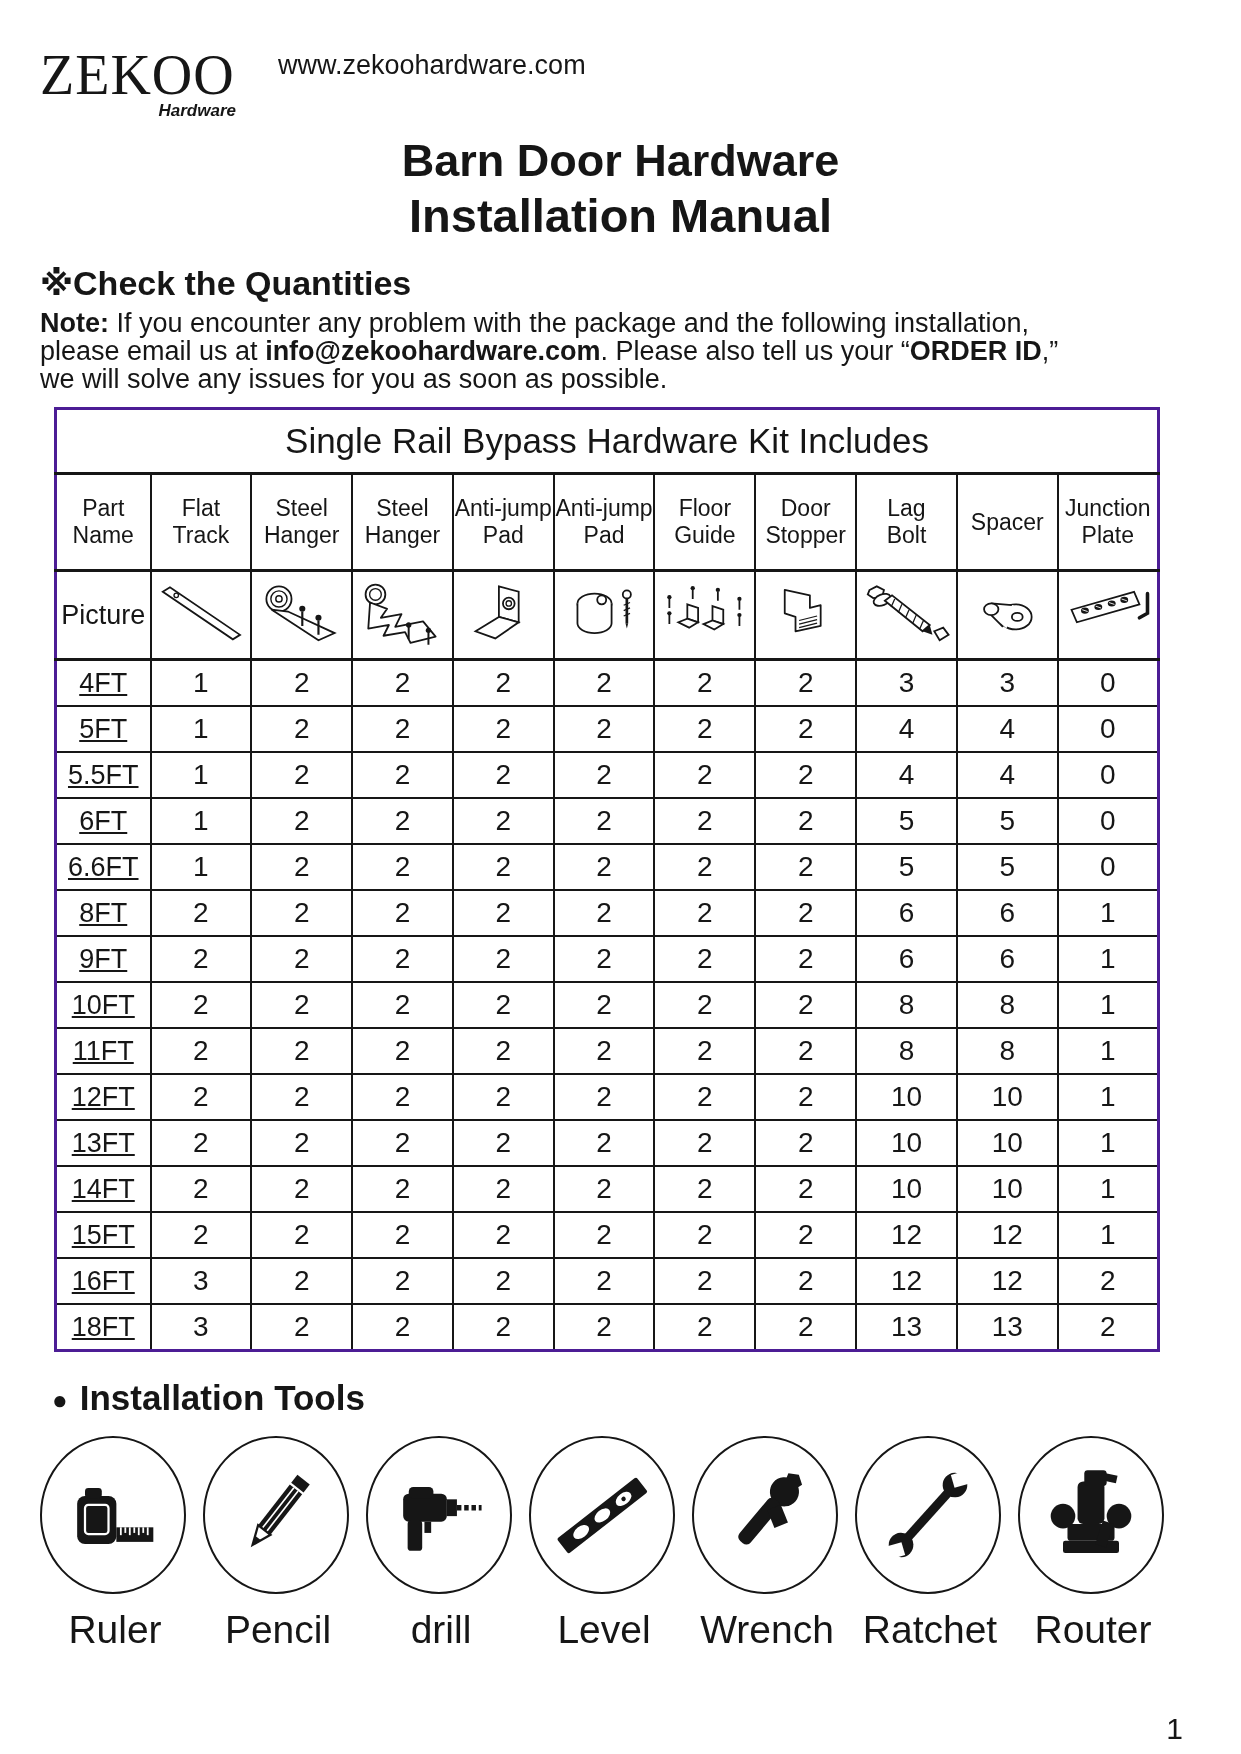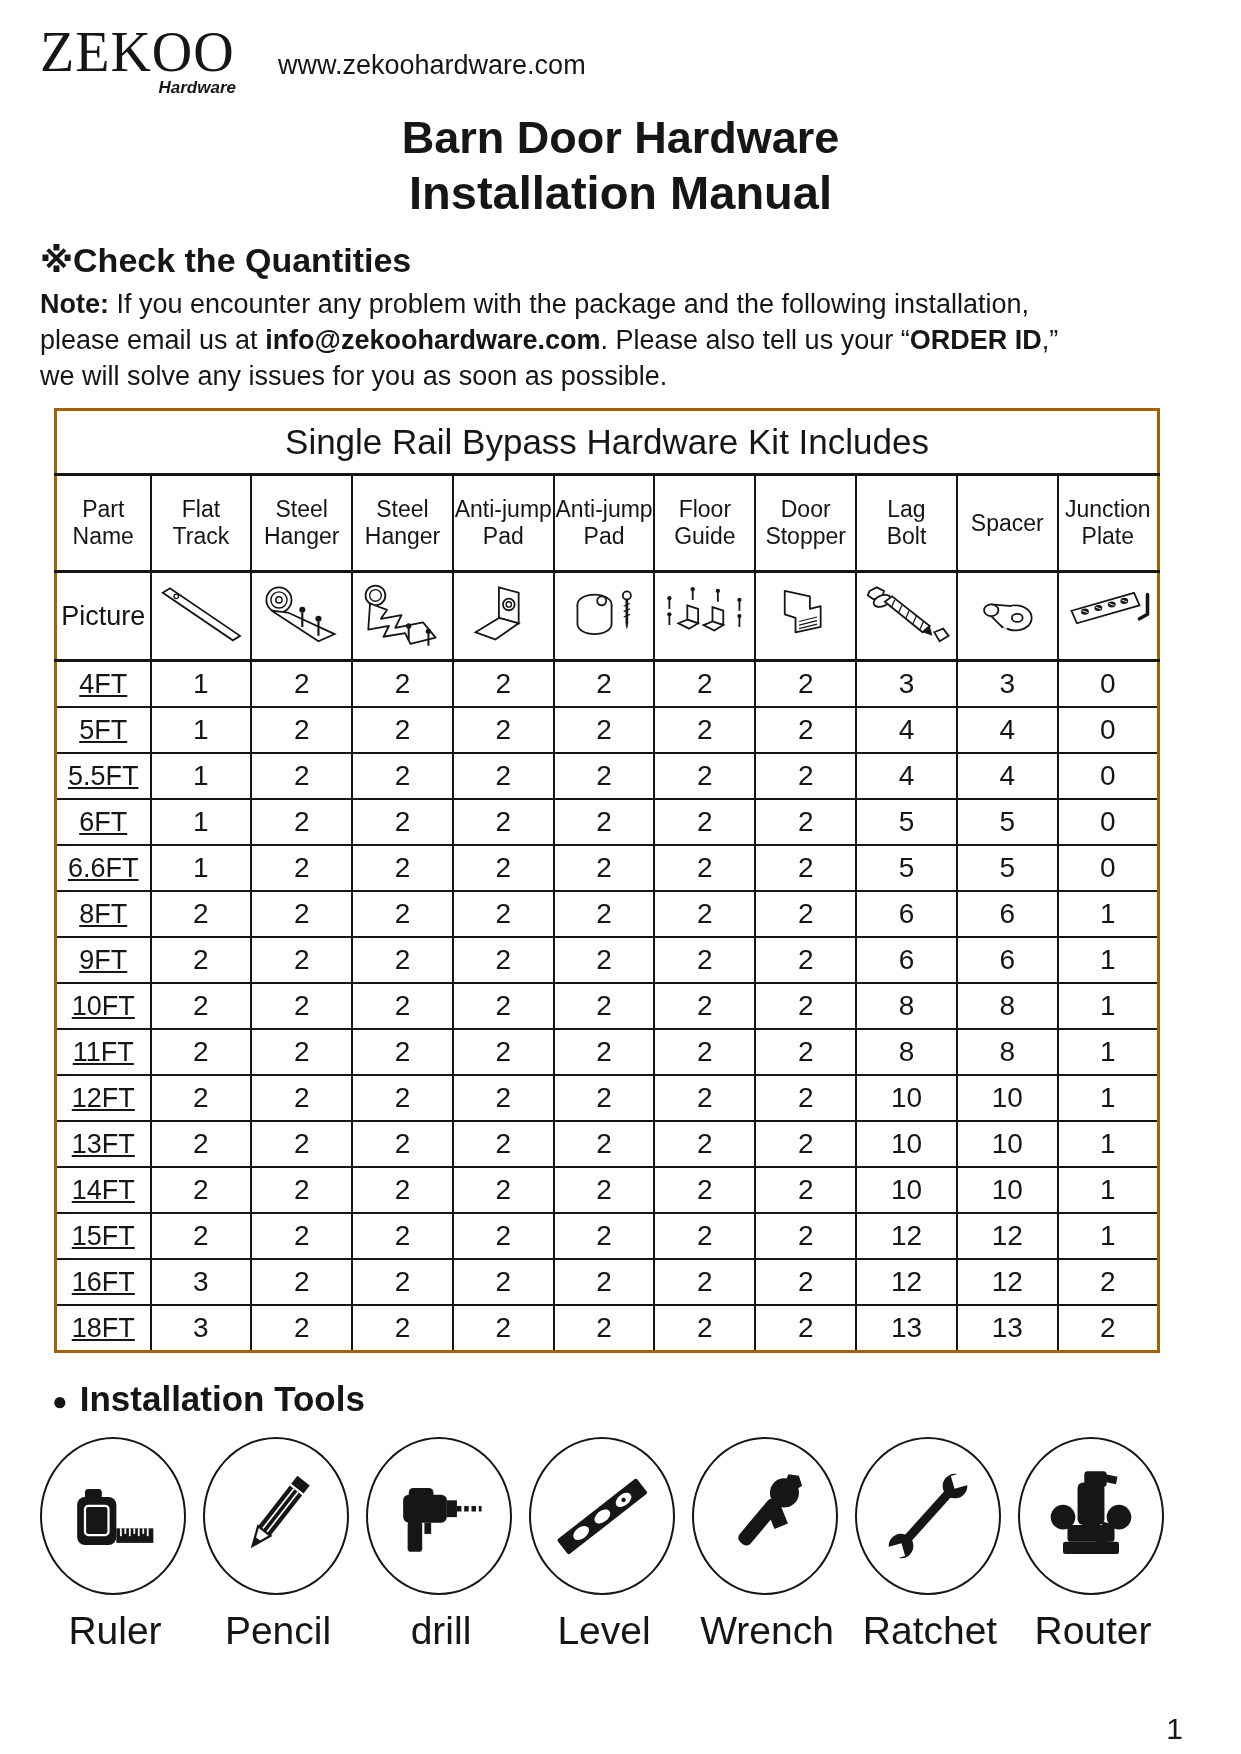--- a/index.html
+++ b/index.html
@@ -4,35 +4,35 @@
 <style>
   html,body{margin:0;padding:0;background:#ffffff;}
   body{
     width:1241px;height:1754px;position:relative;overflow:hidden;
     color:#161616;font-family:"Liberation Sans","DejaVu Sans",sans-serif;
   }
   .page{padding:24px 40px 0 40px;box-sizing:border-box;}
 
   
   .top-header{display:flex;align-items:flex-start;}
-  .logo-block{width:200px;}
+  .logo-block{width:200px;margin-top:23px;}
   .logo-brand{font-family:"Liberation Serif","DejaVu Serif",serif;font-size:56px;line-height:56px;letter-spacing:1px;}
   .logo-sub{font-size:17px;font-weight:bold;font-style:italic;text-align:right;margin-top:-2px;padding-right:4px;}
   .website{font-size:27px;margin-left:38px;margin-top:26px;}
 
   
   .title1{text-align:center;font-size:45px;font-weight:bold;margin-top:10px;line-height:60px;}
   .title2{text-align:center;font-size:47px;font-weight:bold;line-height:50px;}
 
   .check-heading{font-size:34px;font-weight:bold;margin-top:22px;}
-  .note{font-size:27px;line-height:36px;margin-top:6px;max-width:1045px;}
+  .note{font-size:27px;line-height:28px;margin-top:6px;max-width:1045px;}
   .b{font-weight:bold;}
 
   
-  table.kit{border-collapse:collapse;border:3px solid #a16207;margin-top:14px;margin-left:14px;width:1106px;table-layout:fixed;}
+  table.kit{border-collapse:collapse;border:3px solid #4c1d95;margin-top:14px;margin-left:14px;width:1106px;table-layout:fixed;}
   table.kit td{border:2px solid #161616;text-align:center;vertical-align:middle;padding:0;}
   .kit-title-cell{font-size:35px;height:62px;border-bottom:3px solid #161616 !important;}
   .hdr{font-size:23px;line-height:27px;height:94px;white-space:pre-line;border-bottom:3px solid #161616 !important;}
   .plabel{font-size:27px;height:86px;}
   .pic{height:86px;border-bottom:3px solid #161616 !important;}
   .plabel{border-bottom:3px solid #161616 !important;}
   .pic-svg{width:100%;height:78px;display:block;margin:2px auto 0 auto;}
   .rowlabel{font-size:27px;text-decoration:underline;}
   .val{font-size:28px;}
   .trow td{height:44px;}

